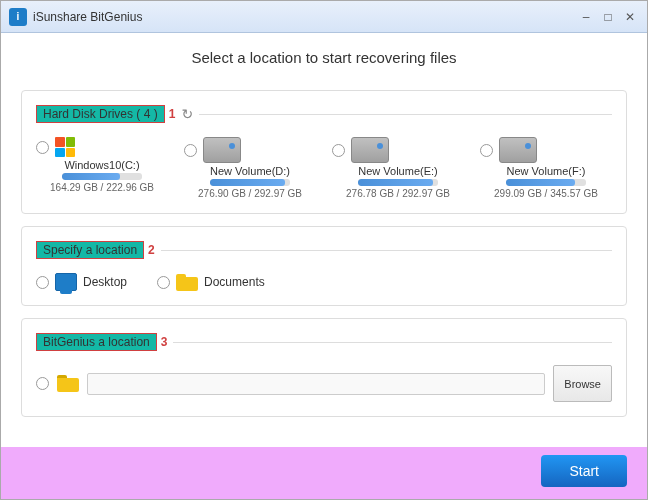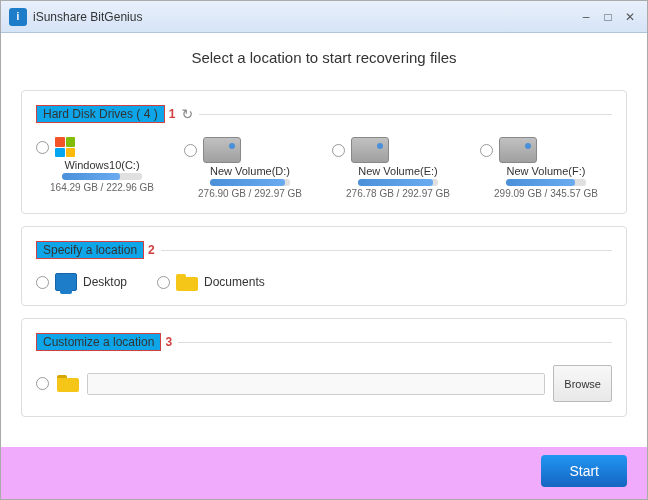--- a/index.html
+++ b/index.html
@@ -83,21 +83,21 @@
       border-radius: 4px;
       padding: 10px 14px;
       background: #fff;
       position: relative;
     }
     .section-label {
       border: 1.5px solid #d04040;
       padding: 1px 6px;
       font-size: 12px;
       color: #333;
-      background: #0ea5e9;
+      background: #14b8a6;
     }
     .section-number {
       font-size: 12px;
       color: #d04040;
       font-weight: bold;
       margin-left: -2px;
     }
     .section-line {
       flex: 1;
       height: 1px;
@@ -461,21 +461,21 @@
             <div class="folder-tab"></div>
             <div class="folder-body"></div>
           </div>
           <span class="location-text">Documents</span>
         </div>
       </div>
     </div>
 
     <div class="section-card customize-section">
       <div class="section-header-row">
-        <span class="section-label">Customize a location</span>
+        <span class="section-label">BitGenius a location</span>
         <span class="section-number">3</span>
         <div class="section-line"></div>
       </div>
       <div class="customize-row">
         <div class="radio-btn"></div>
         <div class="folder-yellow">
           <div class="folder-yellow-tab"></div>
           <div class="folder-yellow-body"></div>
         </div>
         <input type="text" class="path-input" placeholder="" style="">

